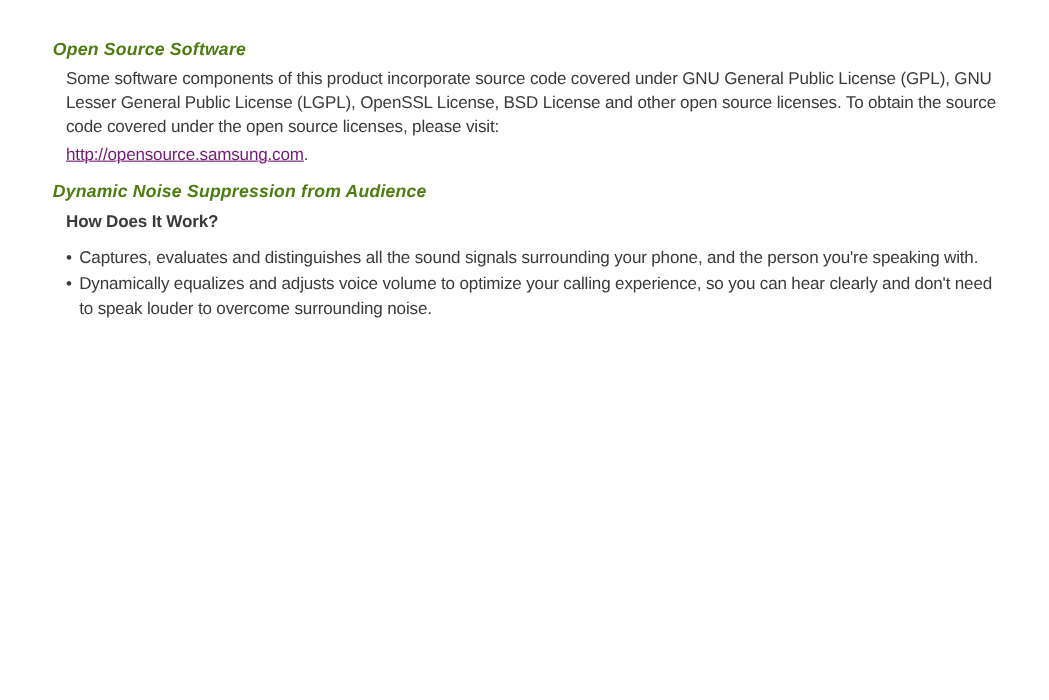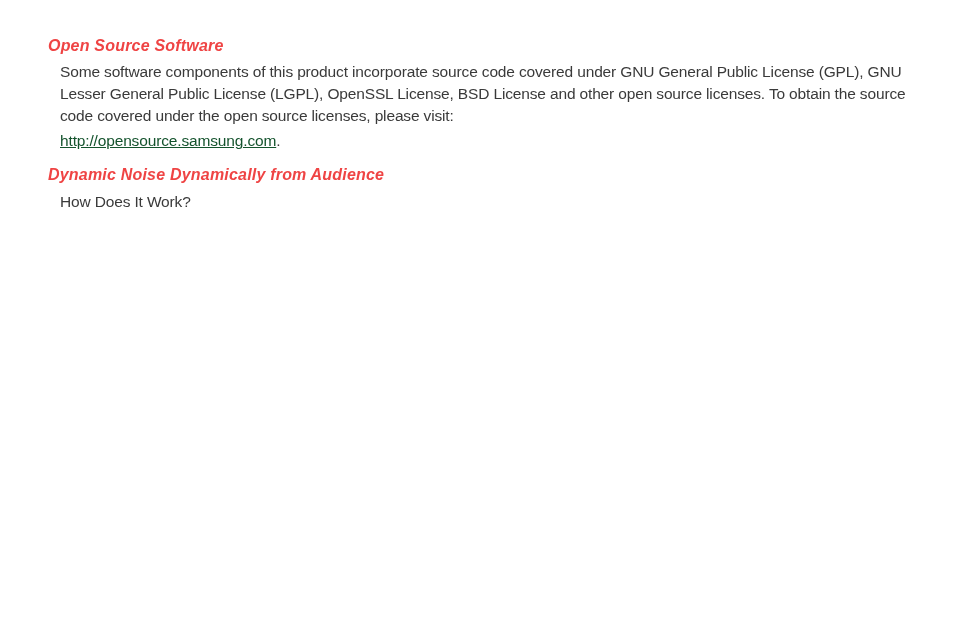--- a/index.html
+++ b/index.html
@@ -11,46 +11,46 @@
       font-family: Arial, Helvetica, sans-serif;
       background: #ffffff;
       width: 954px;
       height: 636px;
       padding: 35px 48px;
       color: #3a3a3a;
       font-size: 15.5px;
       line-height: 1.4;
     }
     .heading {
-      color: #ef4444;
+      color: #4d7c0f;
       font-weight: bold;
       font-style: italic;
       font-size: 16px;
       margin-bottom: 4px;
       letter-spacing: 0.2px;
     }
     .section-body {
       margin-left: 12px;
       margin-bottom: 12px;
     }
     .para {
       margin-bottom: 4px;
       font-stretch: condensed;
       letter-spacing: -0.15px;
     }
     .link {
-      color: #14532d;
+      color: #701a75;
       text-decoration: underline;
     }
     .link-period {
       text-decoration: none;
       color: #3a3a3a;
     }
     .bold {
-      font-weight: normal;
+      font-weight: bold;
       margin-top: 4px;
       margin-bottom: 12px;
     }
     .bullets {
       list-style: none;
       margin-top: 2px;
       margin-bottom: 2px;
     }
     .bullets li {
       position: relative;
@@ -73,19 +73,21 @@
   <div class="heading">Open Source Software</div>
   <div class="section-body">
     <p class="para">Some software components of this product incorporate source code covered under GNU General Public License (GPL), GNU Lesser General Public License (LGPL), OpenSSL License, BSD License and other open source licenses. To obtain the source code covered under the open source licenses, please visit:</p>
     <p class="para">
       <a class="link">http://opensource.samsung.com</a><span class="link-period">.</span>
     </p>
   </div>
 </div>
 
 <div>
-  <div class="heading">Dynamic Noise Dynamically from Audience</div>
+  <div class="heading">Dynamic Noise Suppression from Audience</div>
   <div class="section-body">
     <p class="para bold">How Does It Work?</p>
     <ul class="bullets">
+      <li>Captures, evaluates and distinguishes all the sound signals surrounding your phone, and the person you're speaking with.</li>
+      <li>Dynamically equalizes and adjusts voice volume to optimize your calling experience, so you can hear clearly and don't need to speak louder to overcome surrounding noise.</li>
     </ul>
   </div>
 </div>
 
 </body></html>

